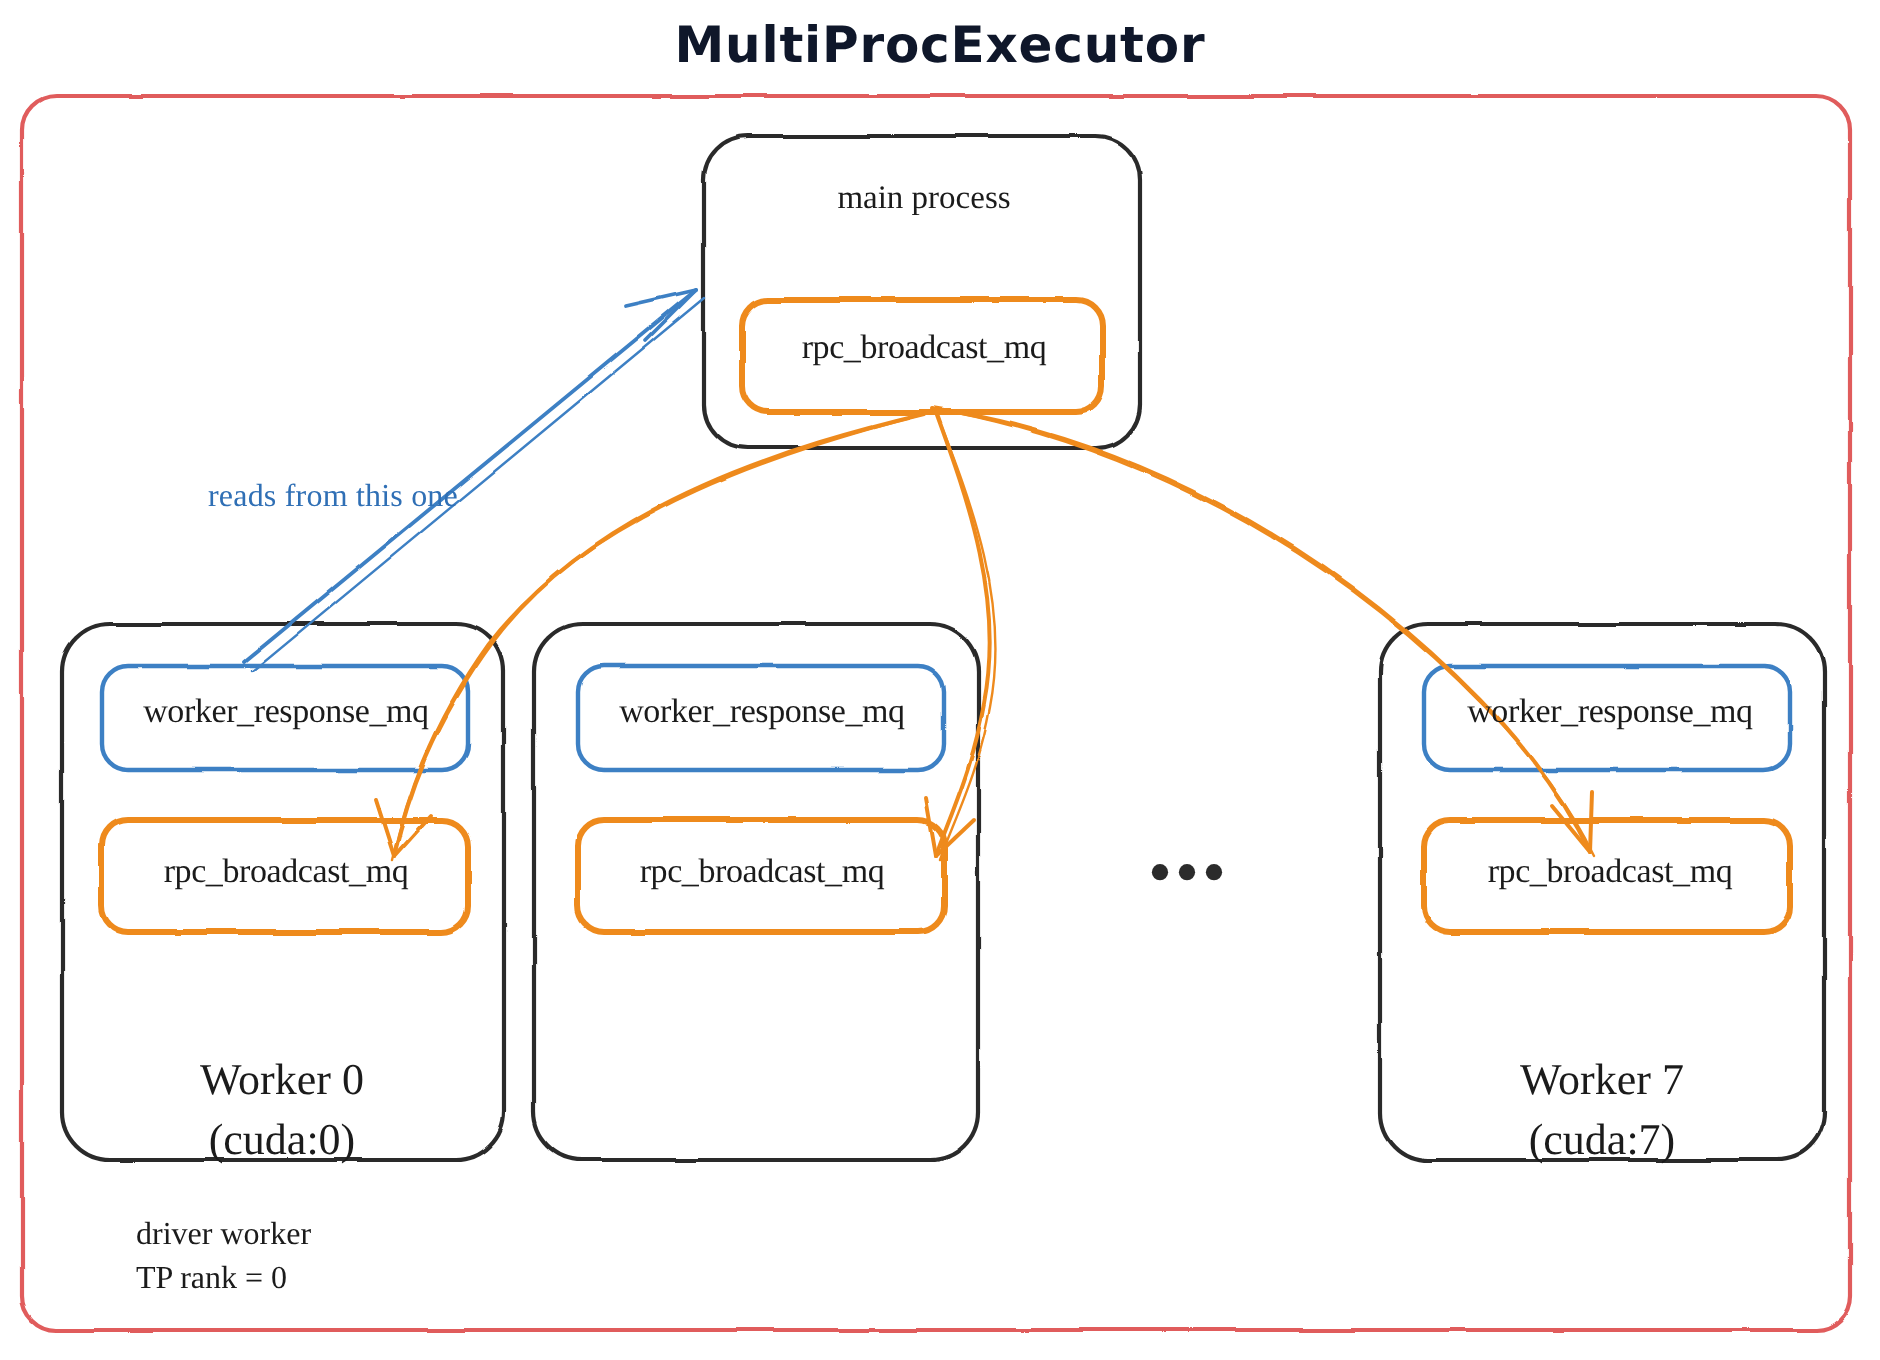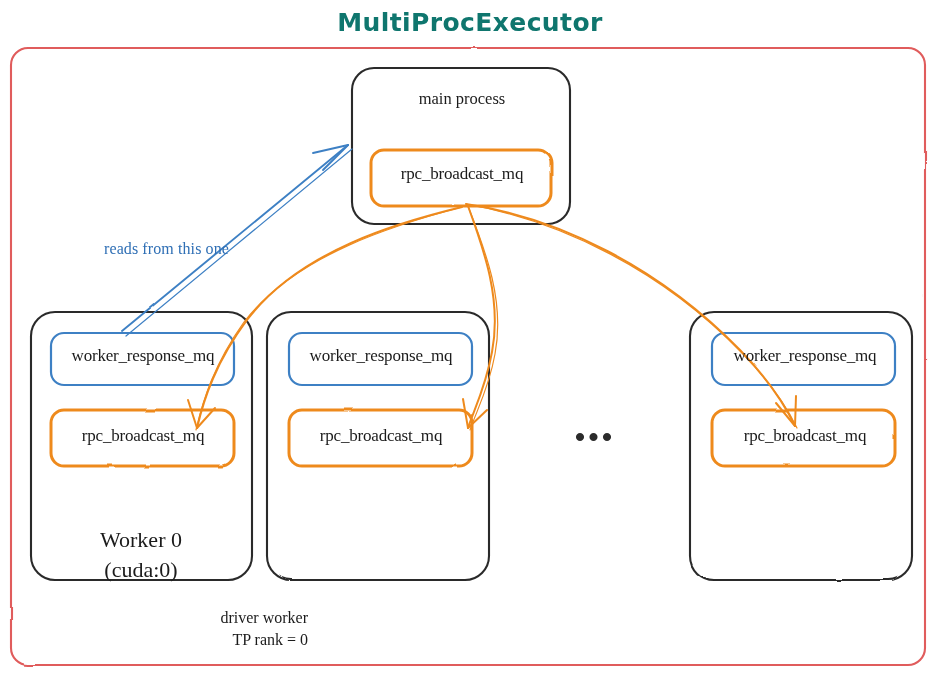--- a/index.html
+++ b/index.html
@@ -44,21 +44,21 @@
 
   #title {
     position: absolute;
     left: 0;
     top: 8px;
     width: 940px;
     text-align: center;
     font-size: 25px;
     font-weight: bold;
     letter-spacing: 0.4px;
-    color: #0f766e;
+    color: #0f172a;
     font-family: "DejaVu Sans", sans-serif;
   }
 
   .mq-label {
     font-size: 17px;
     letter-spacing: -0.2px;
   }
 
   .proc-label {
     font-size: 16.5px;
@@ -98,21 +98,21 @@
 
   #w1-resp    { left: 288px; top: 345px; width: 186px; }
   #w1-rpc     { left: 288px; top: 425px; width: 186px; }
   #w1-name    { left: 265px; top: 525px; width: 224px; }
 
   #w7-resp    { left: 712px; top: 345px; width: 186px; }
   #w7-rpc     { left: 712px; top: 425px; width: 186px; }
   #w7-name    { left: 690px; top: 525px; width: 222px; }
 
   #note1      { left: 104px; top: 196px; width: 230px; text-align: left; margin-top: 43px; }
-  #note2      { left: 68px;  top: 607px; width: 240px; text-align: right; }
+  #note2      { left: 68px;  top: 607px; width: 240px; }
   #dots       { left: 540px; top: 418px; width: 110px; }
 </style>
 </head>
 <body>
 
 <div id="canvas">
 
   <svg id="strokes" viewBox="0 0 940 680">
     <defs>
 
@@ -206,19 +206,21 @@
   <div class="lbl mq-label" id="w0-resp">worker_response_mq</div>
   <div class="lbl mq-label" id="w0-rpc">rpc_broadcast_mq</div>
   <div class="lbl worker-label" id="w0-name">Worker 0
 (cuda:0)</div>
 
   <div class="lbl mq-label" id="w1-resp">worker_response_mq</div>
   <div class="lbl mq-label" id="w1-rpc">rpc_broadcast_mq</div>
 
   <div class="lbl mq-label" id="w7-resp">worker_response_mq</div>
   <div class="lbl mq-label" id="w7-rpc">rpc_broadcast_mq</div>
+  <div class="lbl worker-label" id="w7-name">Worker 7
+(cuda:7)</div>
 
   <div class="lbl note-blue" id="note1">reads from this one</div>
   <div class="lbl note-black" id="note2">driver worker
 TP rank = 0</div>
   <div class="lbl ellipsis" id="dots">•••</div>
 
 </div>
 
 </body></html>

